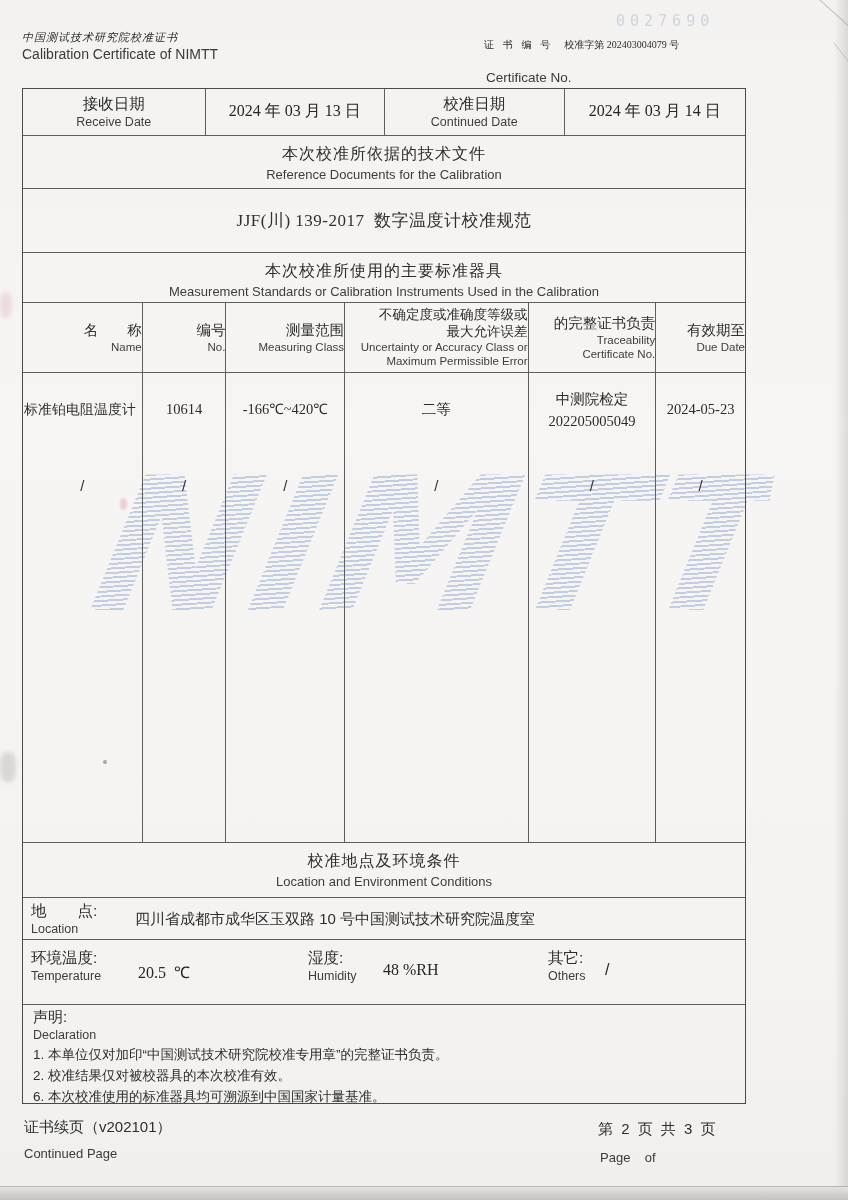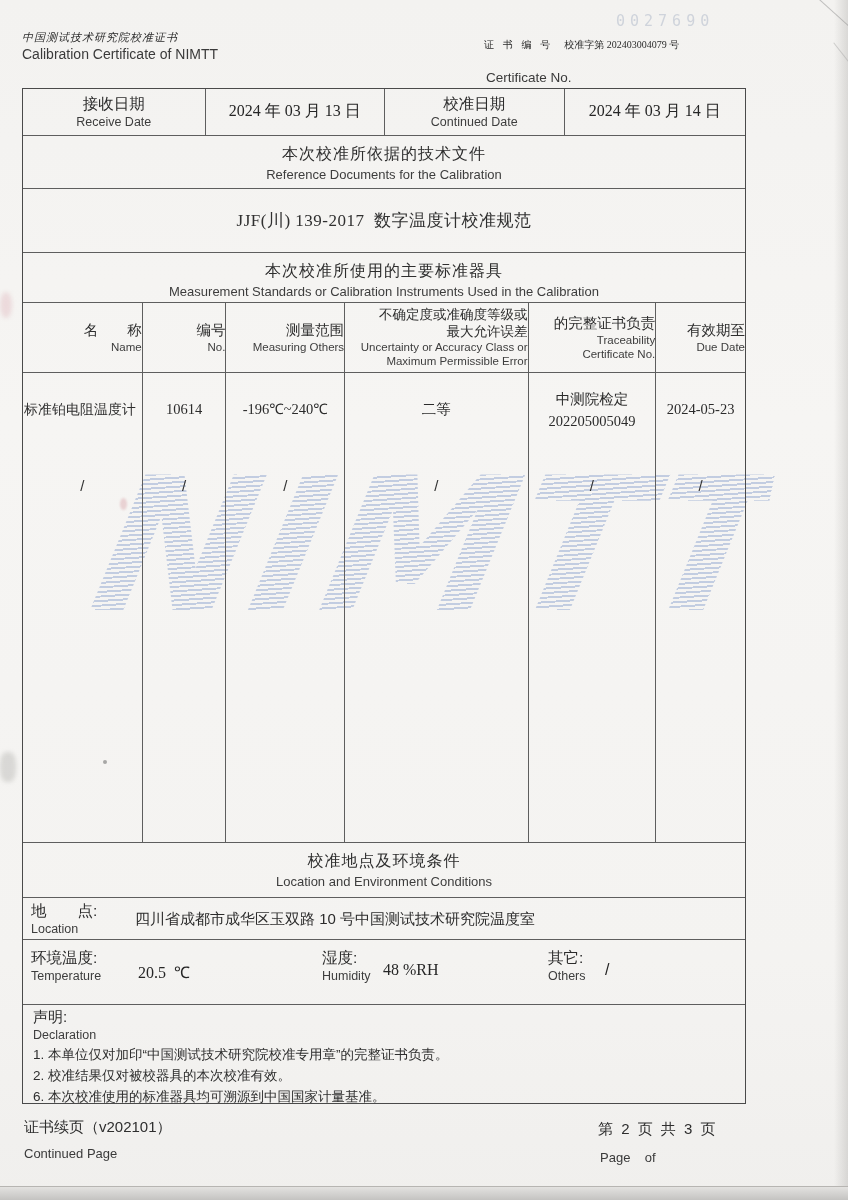--- a/index.html
+++ b/index.html
@@ -75,21 +75,21 @@
     -webkit-background-clip:text; background-clip:text; color:transparent;
     pointer-events:none;
   }
 
   
   .loc-label { width:112px; padding-left:8px; display:flex; flex-direction:column; justify-content:center; }
   .loc-value { flex:1; font-size:15px; color:#2b2b2b; padding-top:2px; }
   .env-group { position:absolute; top:8px; }
   .env-val   { position:absolute; top:21px; font-size:16px; color:#262626; }
   .g-temp { left:8px; }   .v-temp { left:115px; }
-  .g-hum  { left:299px; } .v-hum  { left:360px; }
+  .g-hum  { left:285px; } .v-hum  { left:360px; }
   .g-oth  { left:525px; } .v-oth  { left:582px; }
 
   .decl-cn { font-size:15px; line-height:19px; }
   .decl-en { font-size:12.5px; line-height:18px; color:#3d3d3d; }
   .decl-item { font-size:13.5px; line-height:21px; color:#2e2e2e; }
 
   
   .foot-left-cn  { position:absolute; left:24px;  top:1118px; font-size:15px; }
   .foot-left-en  { position:absolute; left:24px;  top:1146px; font-size:13px; color:#3a3a3a; }
   .foot-right-cn { position:absolute; left:598px; top:1120px; font-size:15px; letter-spacing:2px; }
@@ -174,21 +174,21 @@
       <div class="hcell b-r c1">
         <span class="h-cn">名　　称</span>
         <span class="h-en">Name</span>
       </div>
       <div class="hcell b-r c2">
         <span class="h-cn">编号</span>
         <span class="h-en">No.</span>
       </div>
       <div class="hcell b-r c3">
         <span class="h-cn">测量范围</span>
-        <span class="h-en">Measuring Others</span>
+        <span class="h-en">Measuring Class</span>
       </div>
       <div class="hcell b-r c4">
         <span class="h-cn-sm">不确定度或准确度等级或</span>
         <span class="h-cn-sm">最大允许误差</span>
         <span class="h-en">Uncertainty or Accuracy Class or</span>
         <span class="h-en">Maximum Permissible Error</span>
       </div>
       <div class="hcell b-r c5">
         <span class="h-cn">的完整证书负责</span>
         <span class="h-en">Traceability</span>
@@ -203,21 +203,21 @@
     <div class="trow r-body">
       <div class="bodycol b-r c1">
         <div class="cell-name">标准铂电阻温度计</div>
         <div class="slash">/</div>
       </div>
       <div class="bodycol b-r c2">
         <div class="cell-data serif">10614</div>
         <div class="slash">/</div>
       </div>
       <div class="bodycol b-r c3">
-        <div class="cell-data serif">-196℃~240℃</div>
+        <div class="cell-data serif">-166℃~420℃</div>
         <div class="slash">/</div>
       </div>
       <div class="bodycol b-r c4">
         <div class="cell-data">二等</div>
         <div class="slash">/</div>
       </div>
       <div class="bodycol b-r c5">
         <div class="cell-data" style="margin-top:15px">
           <div>中测院检定</div>
           <div class="serif">202205005049</div>

